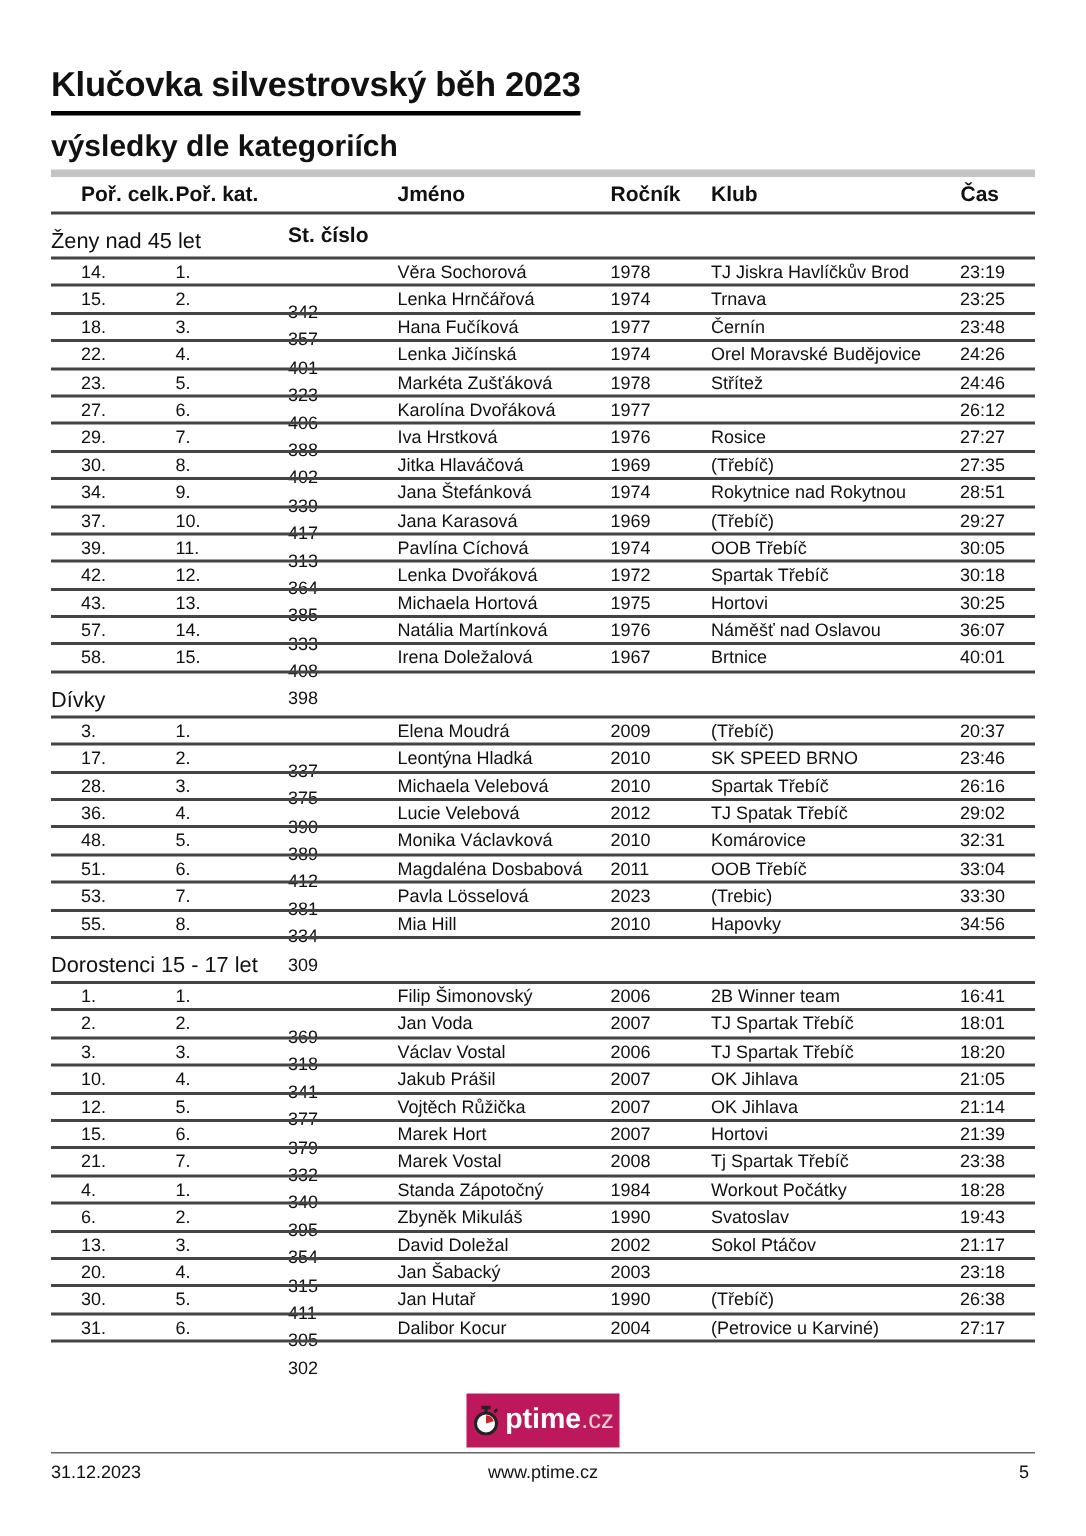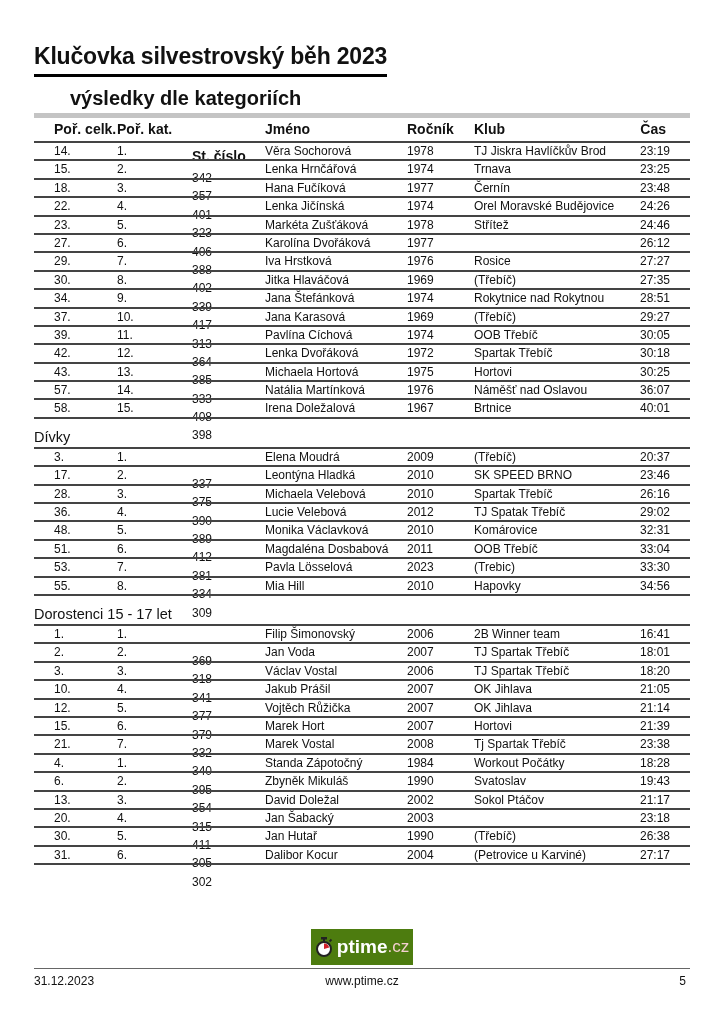--- a/index.html
+++ b/index.html
@@ -6,21 +6,21 @@
   html, body { width: 724px; height: 1024px; background: #ffffff; }
   body { font-family: "Liberation Sans", sans-serif; color: #111; position: relative; overflow: hidden; }
   .page { position: absolute; left: 34px; top: 0; width: 656px; }
   .title {
     position: absolute; top: 38px; left: 0;
     font-size: 23px; font-weight: bold; letter-spacing: -0.2px;
     border-bottom: 3px solid #000; line-height: 36px; padding-bottom: 0;
   }
   .subtitle {
     position: absolute; top: 86px; left: 0;
-    font-size: 20px; font-weight: bold; line-height: 24px; margin-left: 36px;
+    font-size: 20px; font-weight: bold; line-height: 24px;
   }
   .grey-rule { position: absolute; top: 113px; left: 0; width: 656px; height: 5px; background: #c4c4c4; }
   .header-row {
     position: absolute; top: 121px; left: 0; width: 656px; height: 22px;
     font-size: 14px; font-weight: bold; border-bottom: 2px solid #444;
   }
   .col { position: absolute; white-space: nowrap; }
   .c0 { left: 0; padding-left: 20px; }
   .c1 { left: 83px; }
   .c2 { left: 158px; margin-top: 27px; }
@@ -33,21 +33,21 @@
   .category {
     height: 30px; font-size: 14.5px; padding-top: 9px; line-height: 18px;
     border-bottom: 2px solid #444;
   }
   .row {
     position: relative; height: 18.4px; font-size: 12px; line-height: 17px;
     border-bottom: 2px solid #444;
   }
   .logo {
     position: absolute; top: 929px; left: 311px; width: 102px; height: 36px;
-    background: #4d7c0f; display: flex; align-items: center; justify-content: center;
+    background: #be185d; display: flex; align-items: center; justify-content: center;
     color: #fff; font-weight: bold; font-size: 19px;
   }
   .logo .cz { font-weight: normal; font-size: 17px; color: #f4d0d0; }
   .logo svg { margin-right: 4px; }
   .footer-rule { position: absolute; top: 968px; left: 34px; width: 656px; height: 1px; background: #666; }
   .footer { position: absolute; top: 974px; left: 34px; width: 656px; font-size: 12px; }
   .footer .date { position: absolute; left: 0; }
   .footer .url { position: absolute; left: 0; width: 100%; text-align: center; }
   .footer .pg { position: absolute; right: 4px; }
 </style>
@@ -63,20 +63,21 @@
     <span class="col c0">Poř. celk.</span>
     <span class="col c1">Poř. kat.</span>
     <span class="col c2">St. číslo</span>
     <span class="col c3">Jméno</span>
     <span class="col c4">Ročník</span>
     <span class="col c5">Klub</span>
     <span class="col c6">Čas</span>
   </div>
 
   <div class="body" id="results-body">
+      <div class="category">Ženy nad 45 let</div>
       <div class="row">
         <span class="col c0">14.</span>
         <span class="col c1">1.</span>
         <span class="col c2">342</span>
         <span class="col c3">Věra Sochorová</span>
         <span class="col c4">1978</span>
         <span class="col c5">TJ Jiskra Havlíčkův Brod</span>
         <span class="col c6">23:19</span>
       </div>
       <div class="row">

